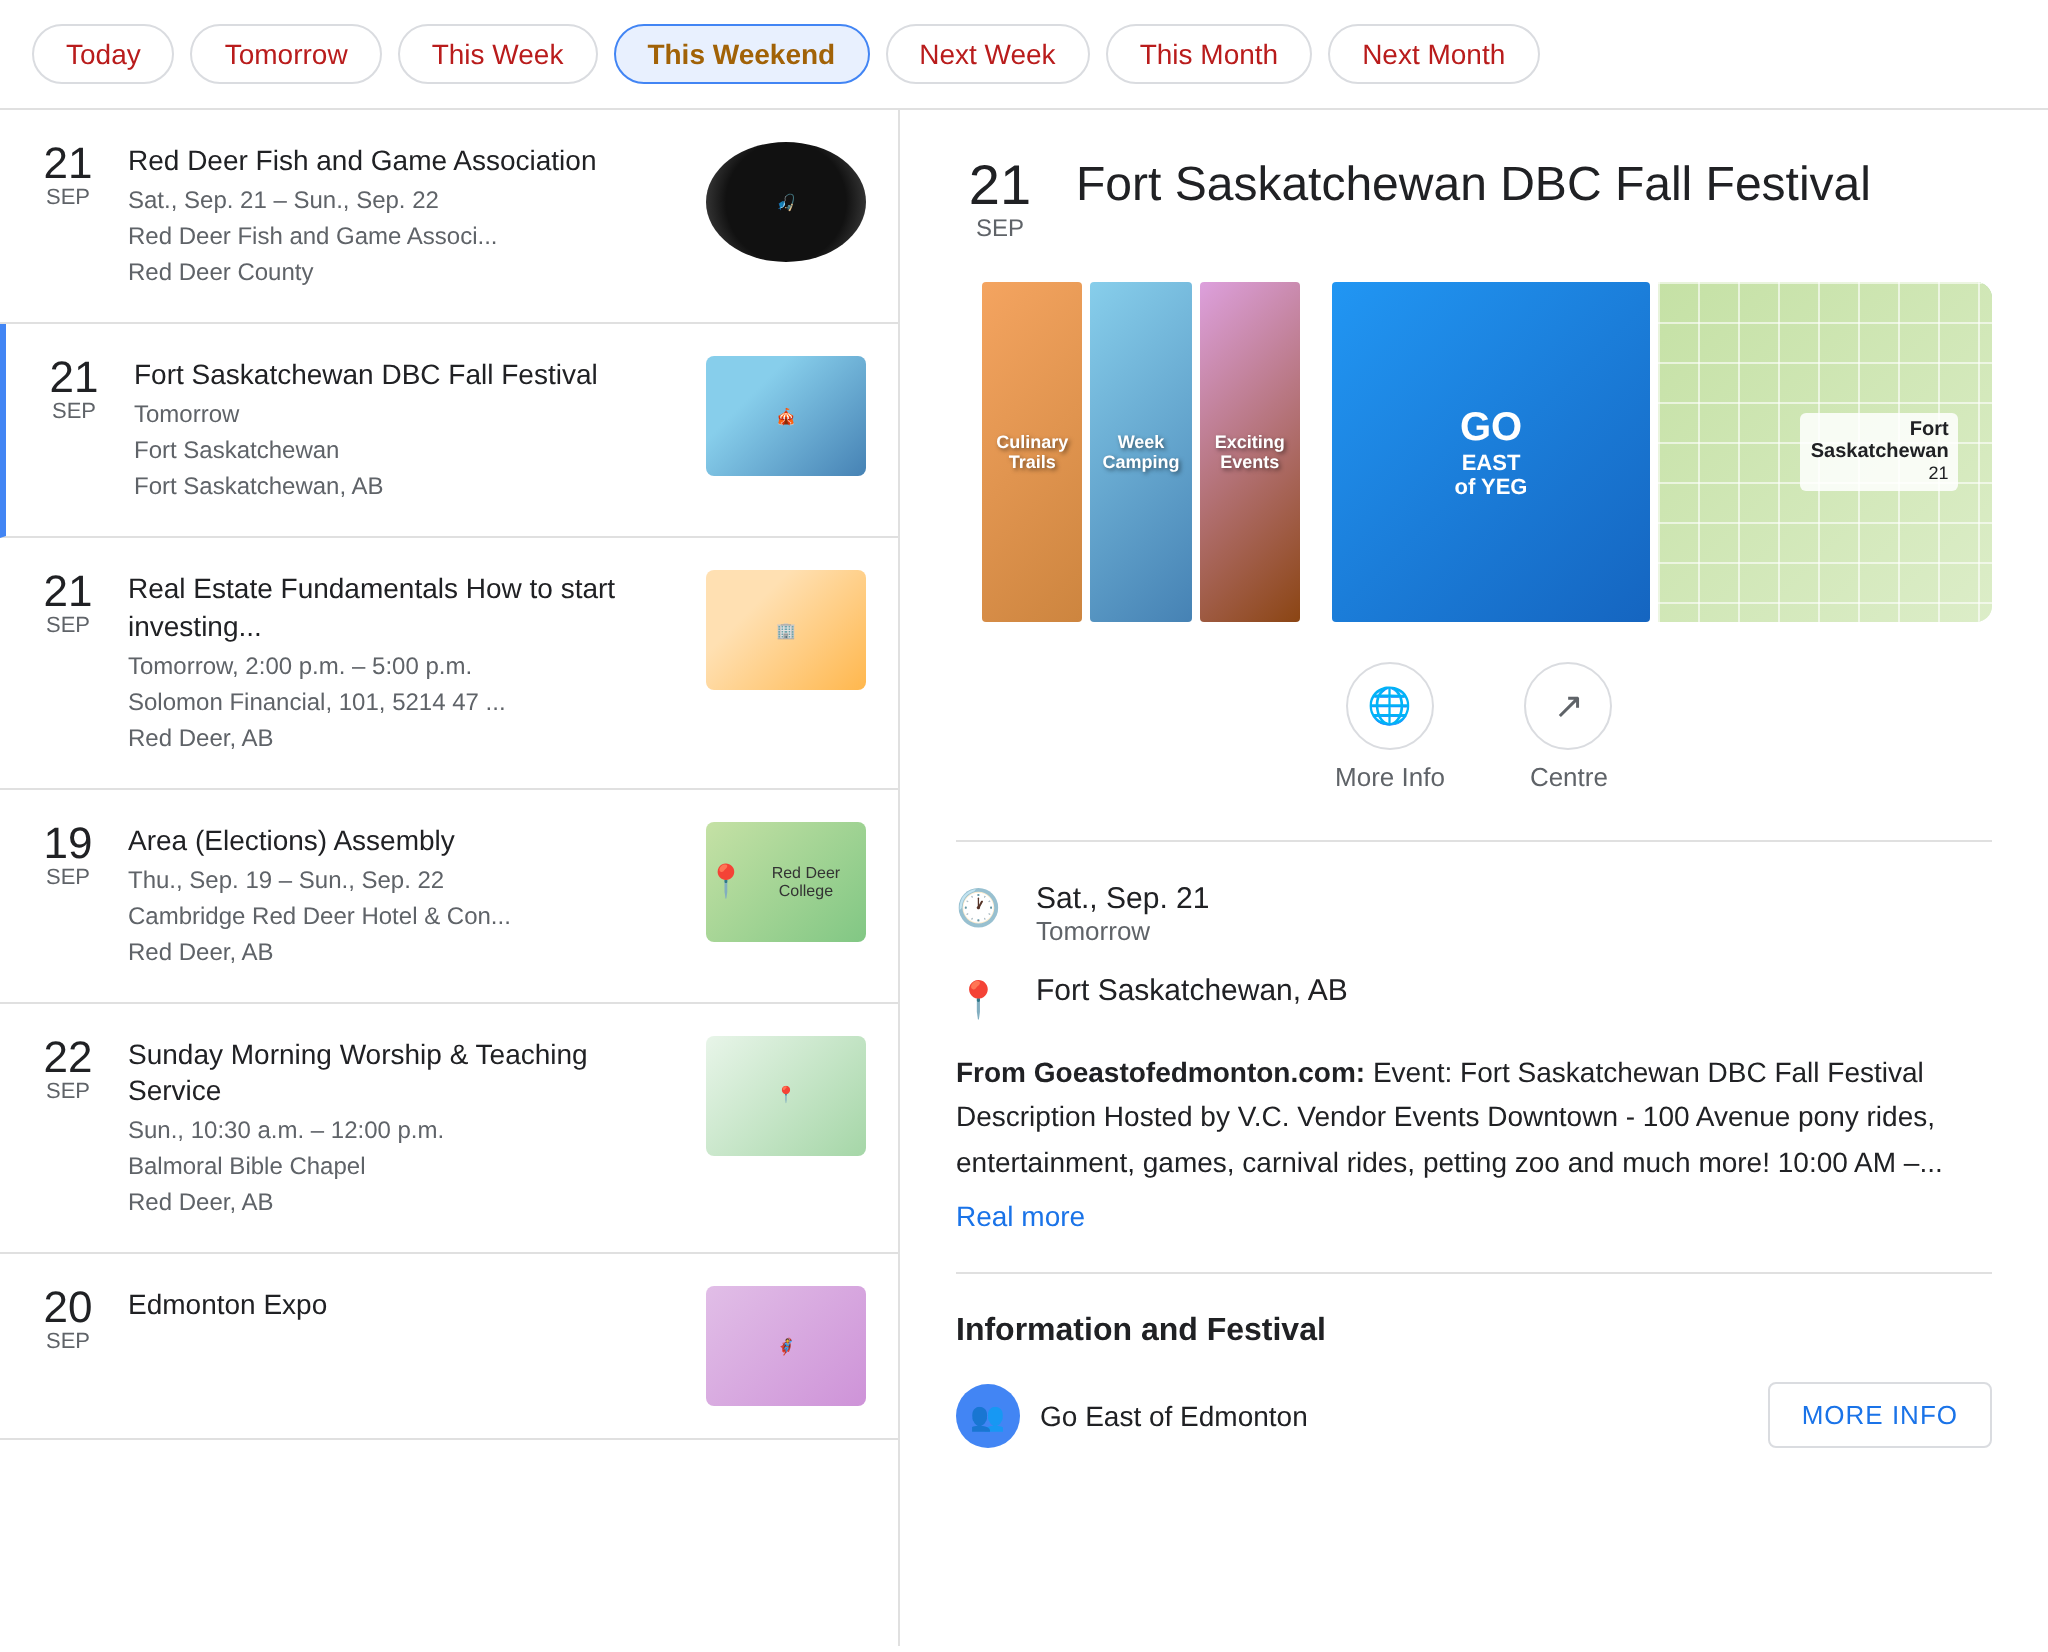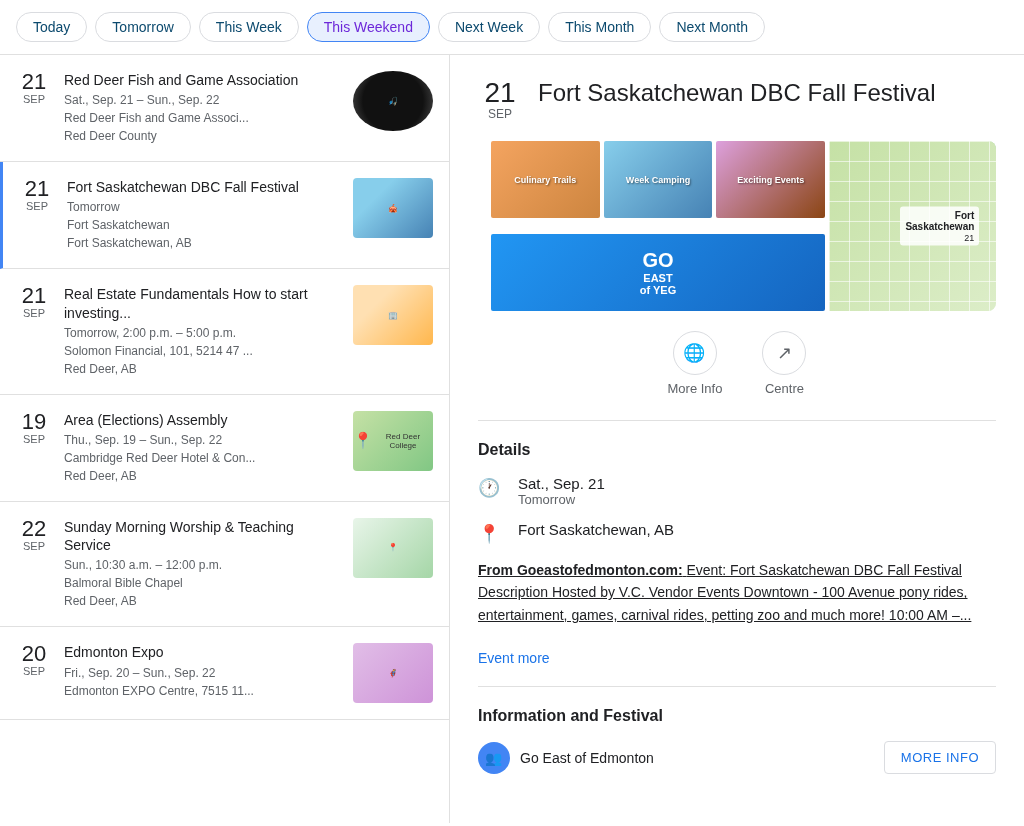--- a/index.html
+++ b/index.html
@@ -7,24 +7,24 @@
 
     
     .filter-bar {
       display: flex; align-items: center; gap: 8px;
       padding: 12px 16px; border-bottom: 1px solid #e0e0e0;
       flex-wrap: wrap;
     }
     .filter-btn {
       border: 1px solid #dadce0; border-radius: 20px;
       padding: 6px 16px; background: #fff; cursor: pointer;
-      font-size: 14px; color: #0c4a6e;
+      font-size: 14px; color: #b91c1c;
     }
     .filter-btn.active {
-      background: #e8f0fe; border-color: #4285f4; color: #6d28d9; font-weight: 400;
+      background: #e8f0fe; border-color: #4285f4; color: #a16207; font-weight: 700;
     }
 
     
     .main-layout {
       display: flex; height: calc(826px - 58px);
     }
 
     
     .event-list {
       width: 450px; min-width: 450px; overflow-y: auto;
@@ -73,21 +73,21 @@
     .detail-date { text-align: center; min-width: 44px; }
     .detail-date .day { font-size: 28px; color: #202124; line-height: 1; }
     .detail-date .month { font-size: 12px; color: #5f6368; text-transform: uppercase; }
     .detail-title { font-size: 24px; font-weight: 400; color: #202124; line-height: 1.2; }
 
     
     .event-images {
       display: flex; gap: 4px; margin-bottom: 20px; height: 170px; border-radius: 8px; overflow: hidden;
     }
     .event-images .img-left {
-      flex: 2; display: flex; flex-direction: column; gap: 16px; margin-left: 13px;
+      flex: 2; display: flex; flex-direction: row; gap: 16px; margin-left: 13px;
     }
     .event-images .img-left .row {
       display: flex; gap: 4px; flex: 1;
     }
     .img-placeholder {
       background: #e0e0e0; flex: 1; border-radius: 2px;
       display: flex; align-items: center; justify-content: center;
       font-size: 10px; color: #9e9e9e; overflow: hidden;
     }
     .map-placeholder {
@@ -122,21 +122,21 @@
       display: flex; gap: 16px; align-items: flex-start; margin-bottom: 14px;
     }
     .detail-icon {
       font-size: 18px; color: #5f6368; min-width: 24px; margin-top: 2px;
     }
     .detail-row-content {}
     .detail-row-main { font-size: 15px; color: #202124; }
     .detail-row-sub { font-size: 13px; color: #5f6368; }
 
     .description {
-      font-size: 14px; color: #202124; line-height: 1.6; margin-bottom: 24px; text-decoration: underline;
+      font-size: 14px; color: #202124; line-height: 1.6; margin-bottom: 8px;
     }
     .description strong { font-weight: 600; }
     .view-more { color: #1a73e8; cursor: pointer; font-size: 14px; }
 
     
     .info-tickets { margin-top: 20px; }
     .info-tickets-title { font-size: 16px; font-weight: 700; margin-bottom: 16px; }
     .info-row {
       display: flex; align-items: center; justify-content: space-between;
       padding-bottom: 8px;
@@ -263,21 +263,20 @@
   </div>
         <div class="event-thumb" style="background: linear-gradient(135deg, rgb(232, 245, 233), rgb(165, 214, 167)); display: flex; align-items: center; justify-content: center; font-size: 8px; color: rgb(85, 85, 85); text-align: center;">📍</div>
       </div>
       <div class="event-item">
         <div class="event-date">
           <div class="day">20</div>
           <div class="month">SEP</div>
         </div>
         <div class="event-info">
     <div class="event-title">Edmonton Expo</div>
-    <div class="event-subtitle">Fri., Sep. 20 – Sun., Sep. 22<br>Edmonton EXPO Centre, 7515 11...</div>
   </div>
         <div class="event-thumb" style="background: linear-gradient(135deg, rgb(225, 190, 231), rgb(206, 147, 216)); display: flex; align-items: center; justify-content: center; font-size: 8px; color: rgb(85, 85, 85); text-align: center;">🦸</div>
       </div>
     </div>
 
   <div class="event-detail">
 
     <div class="detail-header">
       <div class="detail-date">
         <div class="day">21</div>
@@ -320,42 +319,41 @@
       </button>
       <button class="action-btn">
         <div class="icon-circle">↗</div>
         <span>Centre</span>
       </button>
     </div>
 
     <hr class="divider">
 
     <div class="details-section">
-      <div class="details-title">Details</div>
 
       <div class="detail-row">
         <div class="detail-icon">🕐</div>
         <div class="detail-row-content">
           <div class="detail-row-main">Sat., Sep. 21</div>
           <div class="detail-row-sub">Tomorrow</div>
         </div>
       </div>
 
       <div class="detail-row">
         <div class="detail-icon">📍</div>
         <div class="detail-row-content">
           <div class="detail-row-main">Fort Saskatchewan, AB</div>
         </div>
       </div>
 
       <div class="description">
         <strong>From Goeastofedmonton.com:</strong>
         <span>Event: Fort Saskatchewan DBC Fall Festival Description Hosted by V.C. Vendor Events Downtown - 100 Avenue pony rides, entertainment, games, carnival rides, petting zoo and much more! 10:00 AM –...</span>
       </div>
-      <span class="view-more">Event more</span>
+      <span class="view-more">Real more</span>
     </div>
 
     <hr class="divider">
 
     <div class="info-tickets">
       <div class="info-tickets-title">Information and Festival</div>
       <div class="info-row">
         <div class="info-row-left">
           <div class="org-icon">👥</div>
           <span>Go East of Edmonton</span>

